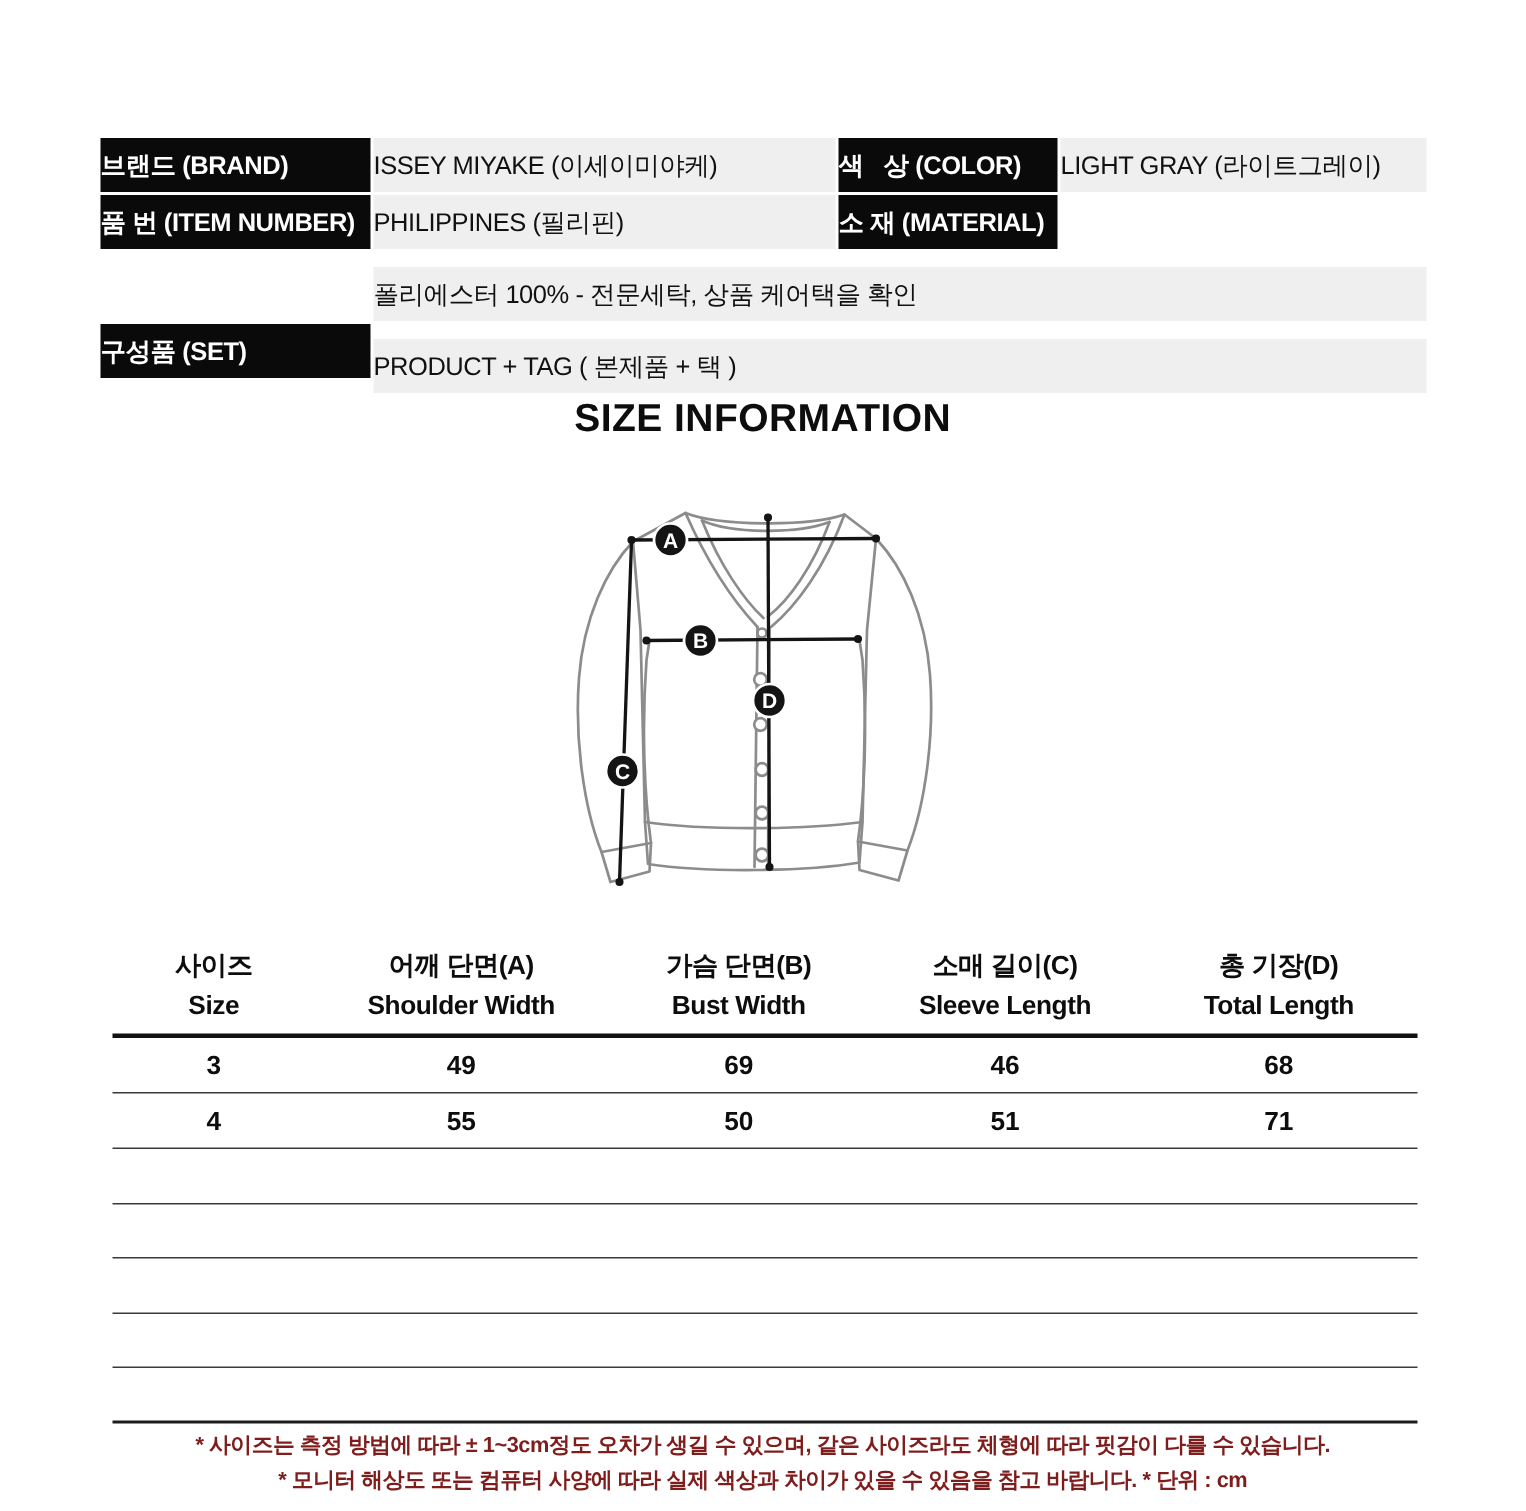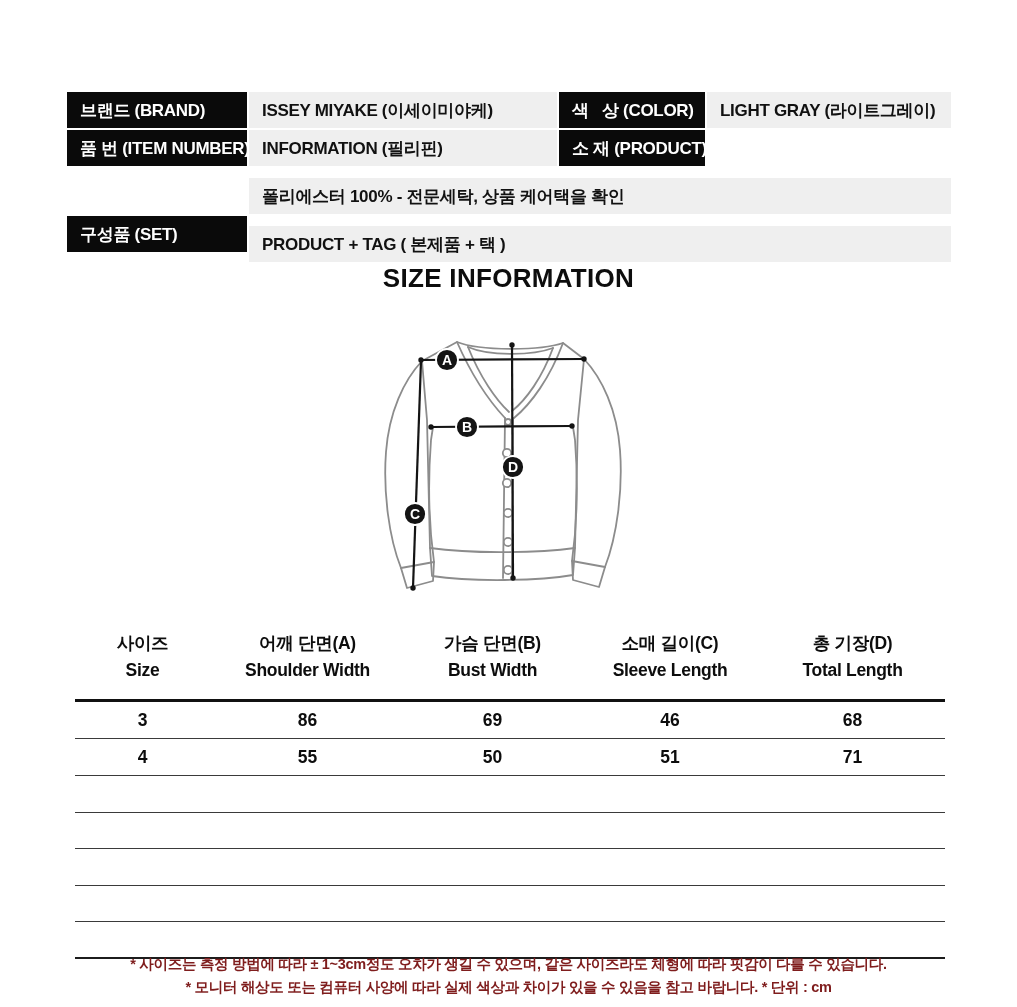--- a/index.html
+++ b/index.html
@@ -10,40 +10,40 @@
     color:#111;
   }
   .page { position:relative; width:1017px; height:1007px; background:#fff; overflow:hidden; }
 
   
   .info-table {
     position:absolute; left:67px; top:92px; width:884px;
     display:grid; grid-template-columns:180px 308px 146px 1fr;
     gap:2px; background:#fff;
   }
-  .cell { height:36px; display:flex; align-items:center; padding-left:13px; font-size:17px; white-space:nowrap; overflow:hidden; }
+  .cell { height:36px; display:flex; align-items:center; font-size:17px; white-space:nowrap; overflow:hidden; }
   .lab { background:#0a0a0a; color:#fff; font-weight:bold; letter-spacing:-0.3px; }
-  .val { background:#efefef; color:#111; font-weight:700; letter-spacing:-0.3px; }
+  .val { background:#efefef; color:#111; font-weight:400; letter-spacing:-0.3px; }
   .span3 { grid-column:2 / 5;margin-top:10px; }
 
   
   .size-title {
     position:absolute; top:263px; left:0; width:100%;
     text-align:center; font-size:26px; font-weight:bold; letter-spacing:0.3px; color:#0d0d0d;
   }
 
   
   .diagram { position:absolute; left:360px; top:330px; width:300px; height:290px; }
 
   
   .size-table {
     position:absolute; left:75px; top:630px; width:870px;
     --cols:135px 195px 175px 180px 185px;
   }
-  .shead { display:grid; grid-template-columns:var(--cols); padding-bottom:15px; border-bottom:3px solid #111; }
+  .shead { display:grid; grid-template-columns:var(--cols); padding-bottom:5px; border-bottom:3px solid #111; }
   .hcell { text-align:center; font-size:17.5px; font-weight:bold; line-height:27px; color:#0d0d0d; letter-spacing:-0.3px; }
   .srow {
     display:grid; grid-template-columns:var(--cols); height:37px; align-items:center;
     border-bottom:1px solid #3a3a3a; text-align:center; font-size:17.5px; font-weight:600; color:#0d0d0d;
   }
   .erow { height:36.5px; border-bottom:1px solid #3a3a3a; }
   .erow.last { border-bottom:2px solid #1c1c1c; }
 
   
   .notes {
@@ -56,23 +56,23 @@
 
 <div class="page">
 
   <div class="info-table">
     <div class="cell lab">브랜드 (BRAND)</div>
     <div class="cell val">ISSEY MIYAKE (이세이미야케)</div>
     <div class="cell lab">색&nbsp;&nbsp;&nbsp;상 (COLOR)</div>
     <div class="cell val">LIGHT GRAY (라이트그레이)</div>
 
     <div class="cell lab">품 번 (ITEM NUMBER)</div>
-    <div class="cell val">INFORMATION (필리핀)</div>
+    <div class="cell val">PHILIPPINES (필리핀)</div>
 
-    <div class="cell lab">소 재 (PRODUCT)</div>
+    <div class="cell lab">소 재 (MATERIAL)</div>
     <div class="cell val span3">폴리에스터 100% - 전문세탁, 상품 케어택을 확인</div>
 
     <div class="cell lab">구성품 (SET)</div>
     <div class="cell val span3">PRODUCT + TAG ( 본제품 + 택 )</div>
   </div>
 
   <div class="size-title">SIZE INFORMATION</div>
 
   <div class="diagram">
     <svg viewBox="0 0 300 290" width="300" height="290">
@@ -154,21 +154,21 @@
         <div>Sleeve Length</div>
       </div>
       <div class="hcell">
         <div>총 기장(D)</div>
         <div>Total Length</div>
       </div>
     </div>
 
     <div class="srow">
       <div>3</div>
-      <div>86</div>
+      <div>49</div>
       <div>69</div>
       <div>46</div>
       <div>68</div>
     </div>
     <div class="srow">
       <div>4</div>
       <div>55</div>
       <div>50</div>
       <div>51</div>
       <div>71</div>

